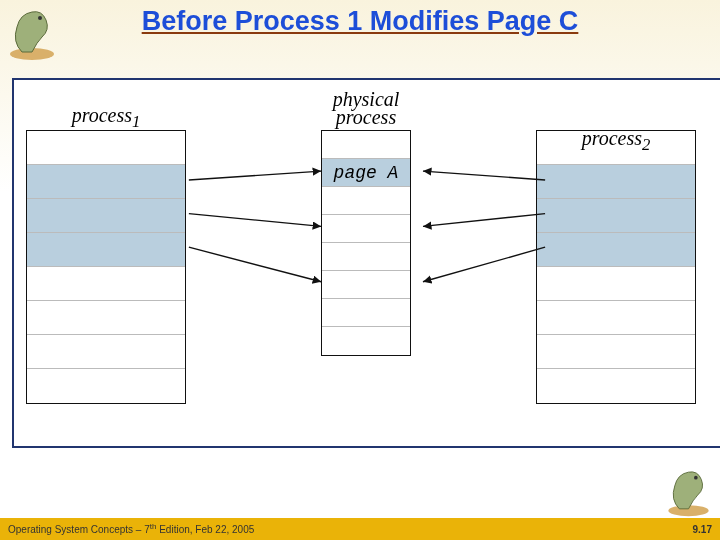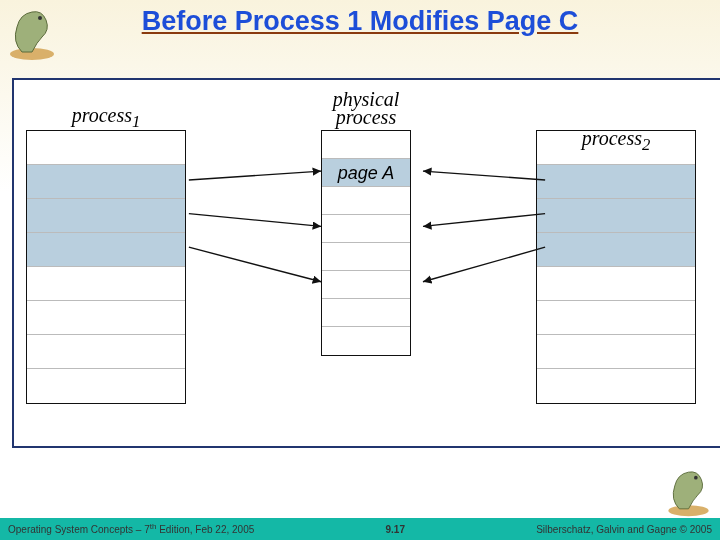--- a/index.html
+++ b/index.html
@@ -78,21 +78,21 @@
     background: #b9cfde;
   }
   .memcol {
     position: absolute;
     width: 90px;
     border: 1px solid #111;
   }
   .memcol .mcell {
     height: 28px;
     border-bottom: 1px solid #bbb;
-    font-family: Liberation Sans, sans-serif;
+    font-family: Liberation Mono, monospace;
     font-style: italic;
     font-size: 18px;
     text-align: center;
     line-height: 28px;
   }
   .memcol .mcell.filled {
     background: #b9cfde;
   }
   .arrows {
     position: absolute;
@@ -103,21 +103,21 @@
   .footer {
     position: absolute;
     bottom: 0; left: 0; right: 0;
     height: 22px;
     display: flex;
     justify-content: space-between;
     align-items: center;
     padding: 0 8px;
     font-size: 10px;
     color: #333;
-    background: #14b8a6;
+    background: #eab308;
     z-index: 3;
   }
   .footer .edition sup { font-size: 8px; }
   .footer .slide-num { font-weight: bold; }
 </style>
 </head>
 <body>
 
 <div class="bg-gradient"></div>
 
@@ -201,14 +201,13 @@
   <ellipse cx="30" cy="52" rx="22" ry="6" fill="#d9b06a"></ellipse>
   <path d="M20 50 Q10 40 15 25 Q18 12 30 10 Q40 8 44 18 Q48 28 40 35 Q35 40 30 50 Z" fill="#9eb07a" stroke="#5a6a3a" stroke-width="1"></path>
   <circle cx="38" cy="16" r="2" fill="#333"></circle>
 </svg>
 
 <div class="footer">
   <span class="edition">
     <span>Operating System Concepts – 7</span><sup>th</sup><span> Edition, Feb 22, 2005</span>
   </span>
   <span class="slide-num">9.17</span>
-  <span>Silberschatz, Galvin and Gagne © 2005</span>
 </div>
 
 </body></html>

